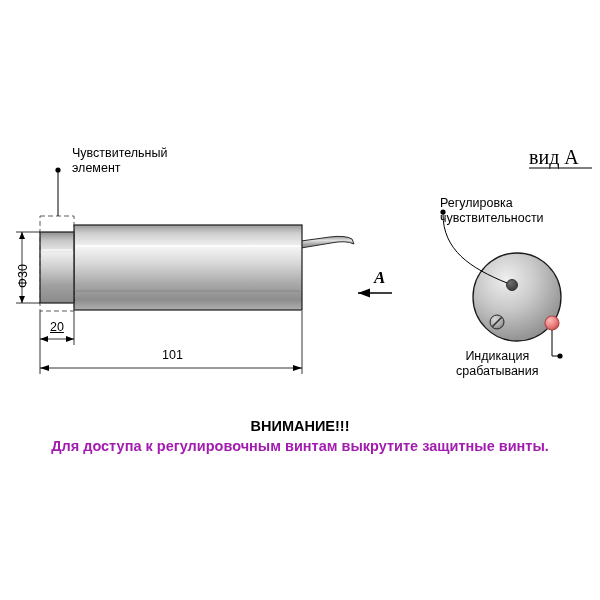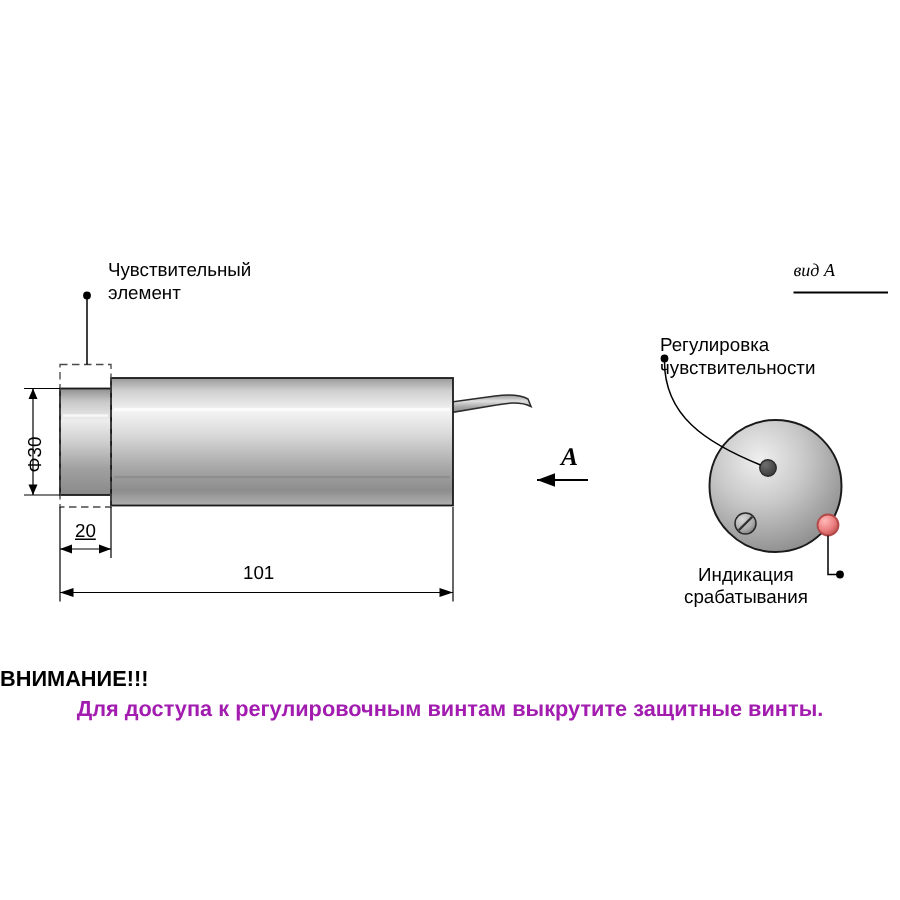--- a/index.html
+++ b/index.html
@@ -13,61 +13,59 @@
     font-family: "Liberation Sans", sans-serif;
     color: #000000;
     position: relative;
     overflow: hidden;
   }
   #stage {
     position: absolute;
     left: 0; top: 0;
     width: 600px;
     height: 473px;
-    margin-top: 27px;
   }
   svg#drawing {
     position: absolute;
     left: 0; top: 0;
     width: 600px;
     height: 600px;
   }
   .lbl {
     position: absolute;
     font-family: "Liberation Sans", sans-serif;
     font-size: 12.5px;
     color: #000;
     white-space: pre;
     line-height: 15px;
   }
   .warn-title {
-    position: absolute;
-    width: 600px;
-    left: 0;
-    text-align: left;
-    font-weight: bold;
-    font-size: 14.5px;
-    font-family: "Liberation Sans", sans-serif;
-    color: #000;
-  }
-  .warn-body {
     position: absolute;
     width: 600px;
     left: 0;
     text-align: center;
     font-weight: bold;
     font-size: 14.5px;
     font-family: "Liberation Sans", sans-serif;
+    color: #000;
+  }
+  .warn-body {
+    position: absolute;
+    width: 600px;
+    left: 0;
+    text-align: center;
+    font-weight: bold;
+    font-size: 14.5px;
+    font-family: "Liberation Sans", sans-serif;
     color: #a21caf;
   }
   .view-label {
     position: absolute;
-    font-size: 12px;
+    font-size: 20px;
     font-family: "Liberation Serif", serif;
-    font-style: italic;
     color: #000;
   }
   .a-mark {
     position: absolute;
     font-size: 17px;
     font-family: "Liberation Serif", serif;
     font-style: italic;
     font-weight: bold;
     color: #000;
   }

